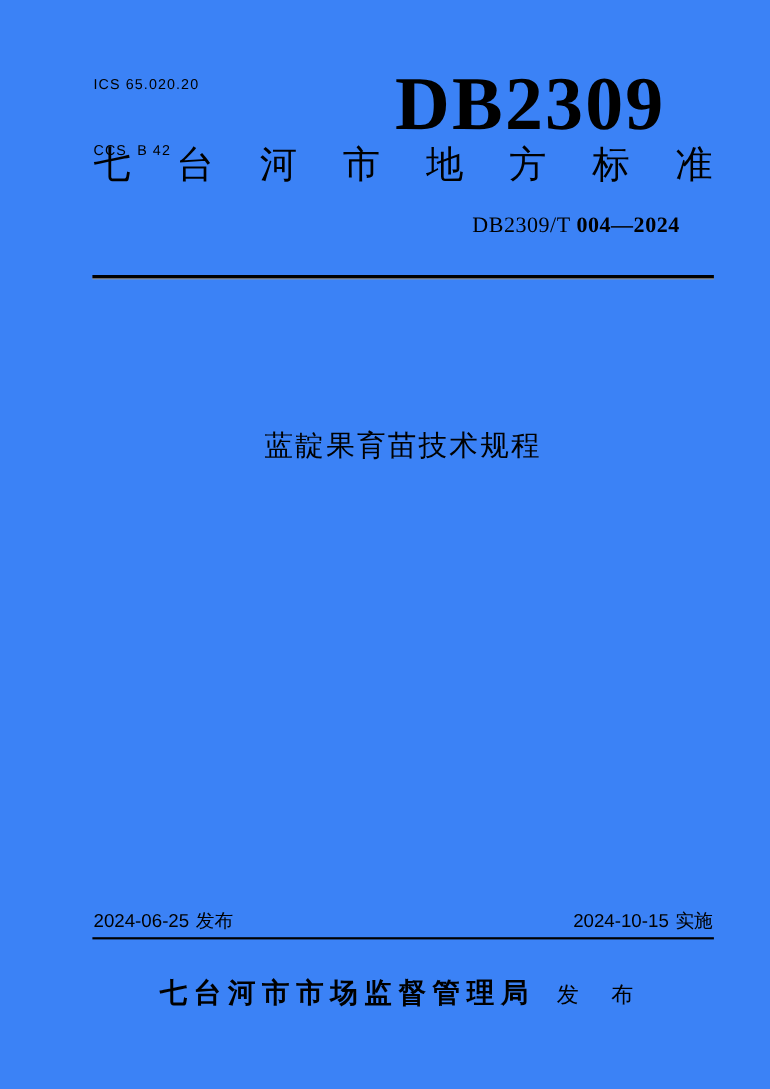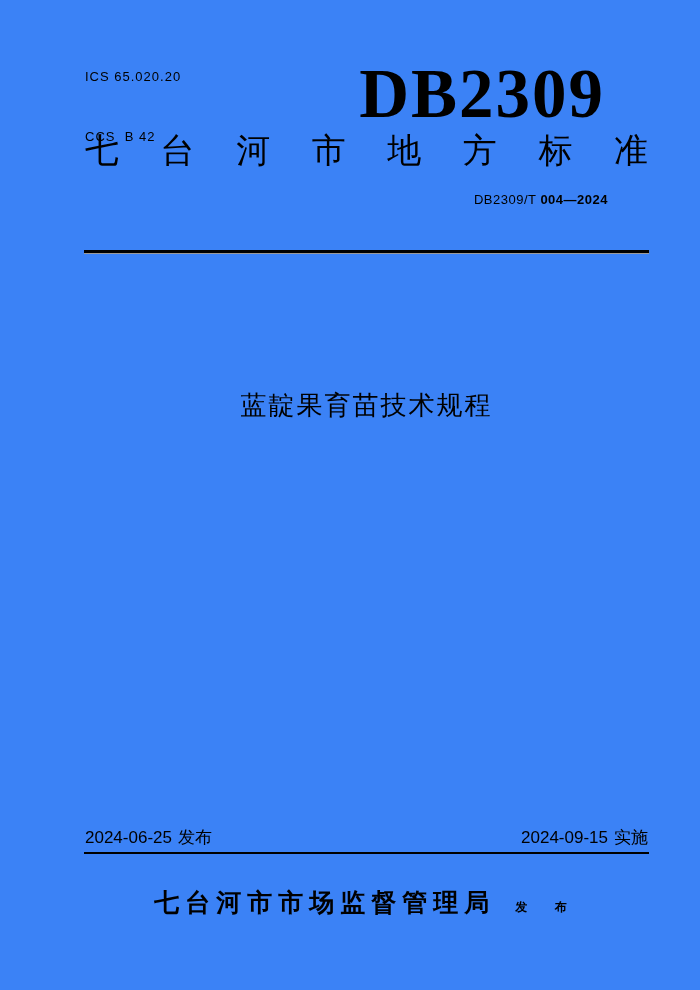--- a/index.html
+++ b/index.html
@@ -53,27 +53,28 @@
     justify-content: space-between;
     font-size: 34px;
     line-height: 1.15;
     color: #000;
   }
   .std-name span { display: block; }
 
   
   .doc-number {
     position: absolute;
-    right: 92px;
+    right: 82px;
     top: 192px;
-    font-size: 13px;
+    font-size: 20px;
     line-height: 1.3;
     letter-spacing: 0.5px;
     color: #000;
     white-space: pre;
+    font-family: Liberation Serif, serif;
   }
   .doc-number .num { font-weight: bold; }
 
   
   .rule {
     position: absolute;
     left: 84px;
     width: 565px;
     background: #000;
   }
@@ -112,33 +113,33 @@
   .issuer-row {
     position: absolute;
     left: 85px;
     top: 888px;
     width: 563px;
     display: flex;
     justify-content: center;
     align-items: baseline;
   }
   .issuer-name {
-    font-family: Liberation Serif, serif;
+    font-family: Liberation Sans, sans-serif;
     font-weight: bold;
     font-size: 25px;
     line-height: 1.2;
     letter-spacing: 6px;
     white-space: nowrap;
   }
   .publish-label {
     margin-left: 20px;
-    font-size: 12px;
+    font-size: 20px;
     line-height: 1.2;
     letter-spacing: 12px;
-    font-weight: 700;
+    font-weight: 400;
     white-space: nowrap;
   }
 </style>
 </head>
 <body>
 
 <div class="page">
 
   <div class="codes">
     <div>ICS 65.020.20</div>
@@ -163,21 +164,21 @@
   <div class="rule rule-top"></div>
 
   <div class="title">蓝靛果育苗技术规程</div>
 
   <div class="dates">
     <div class="date-group">
       <span>2024-06-25</span>
       <span>发布</span>
     </div>
     <div class="date-group">
-      <span>2024-09-15</span>
+      <span>2024-10-15</span>
       <span>实施</span>
     </div>
   </div>
 
   <div class="rule rule-bottom"></div>
 
   <div class="issuer-row">
     <span class="issuer-name">七台河市市场监督管理局</span>
     <span class="publish-label">发 布</span>
   </div>

